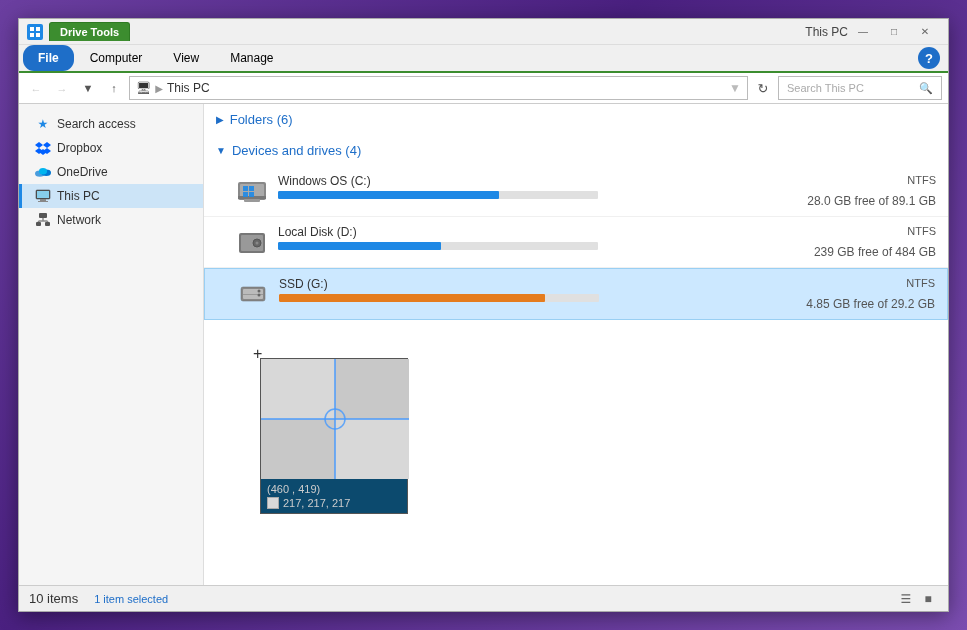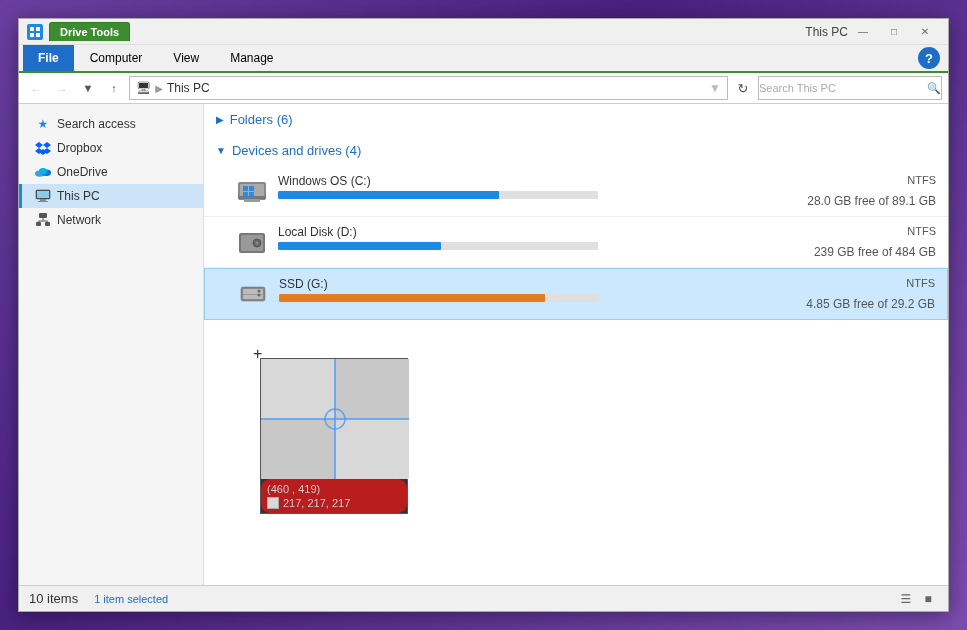--- a/index.html
+++ b/index.html
@@ -100,20 +100,21 @@
       font-size: 12px;
       cursor: pointer;
       border: 1px solid transparent;
       margin-right: 1px;
     }
     .ribbon-tab.file {
       background: #1e6ec8;
       color: white;
       font-weight: 600;
       padding: 5px 14px;
+      border-radius: 11px;
     }
     .help-btn {
       margin-left: auto;
       width: 22px; height: 22px;
       background: #1e6ec8;
       color: white;
       border-radius: 50%;
       display: flex; align-items: center; justify-content: center;
       font-weight: bold;
       font-size: 13px;
@@ -161,22 +162,22 @@
       cursor: pointer;
       color: #555;
       font-size: 13px;
     }
     .search-box {
       display: flex;
       align-items: center;
       background: white;
       border: 1px solid #bbb;
       height: 24px;
-      width: 184px;
-      padding: 0 0;
+      width: 164px;
+      padding: 0 8px;
       font-size: 11px;
       color: #aaa;
     }
     .search-icon { margin-left: 4px; color: #888; }
 
     
     .main-content {
       display: flex;
       flex: 1;
       overflow: hidden;
@@ -318,25 +319,24 @@
       width: 148px;
       height: 120px;
       background: #999;
       display: flex;
       align-items: center;
       justify-content: center;
       position: relative;
       overflow: hidden;
     }
     .preview-info {
-      background: #b91c1c;
+      background: #0c4a6e;
       padding: 4px 6px;
       color: #ddd;
       font-size: 11px;
-      border-radius: 9px;
     }
     .preview-coords { color: #ccc; margin-bottom: 2px; }
     .preview-rgb {
       display: flex;
       align-items: center;
       gap: 4px;
       color: #ccc;
     }
     .color-swatch {
       width: 12px; height: 12px;

